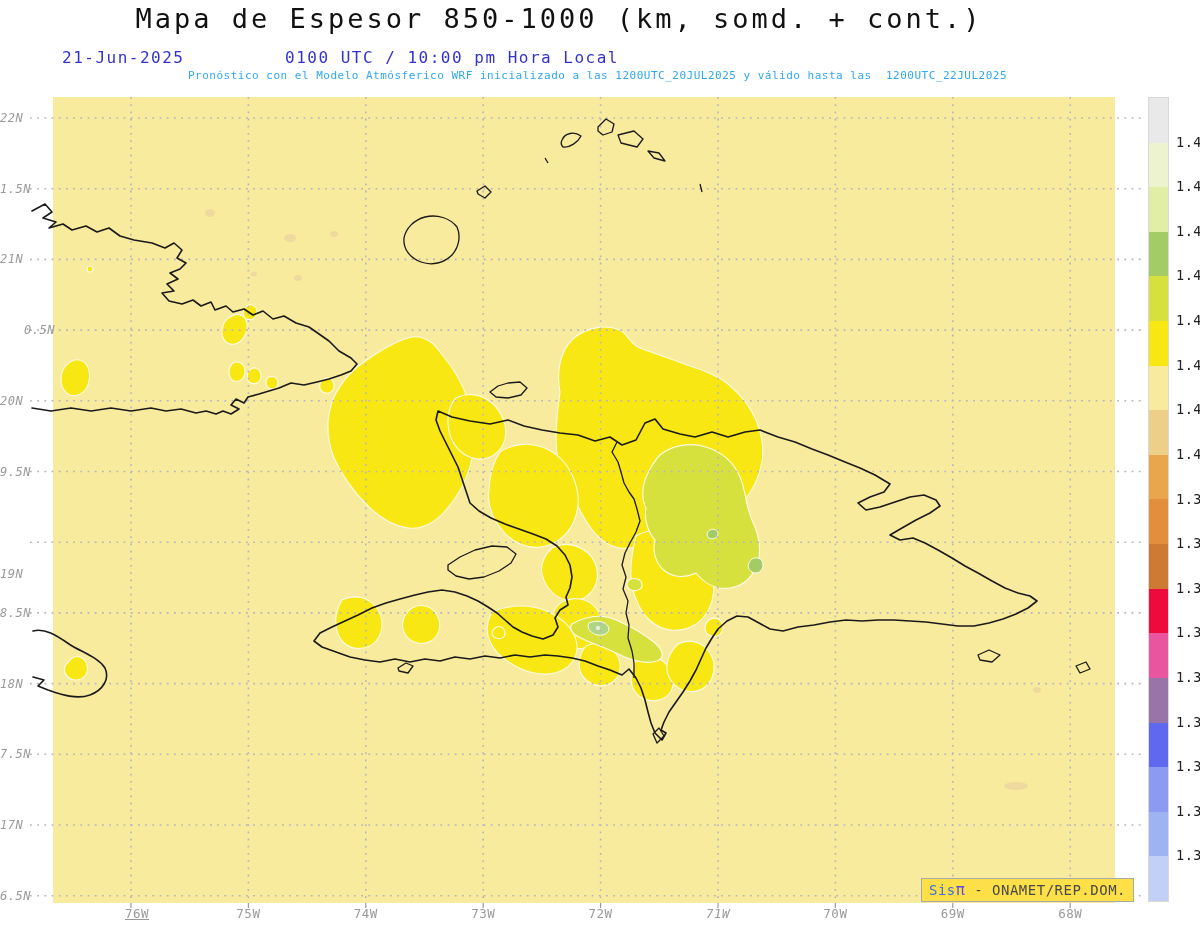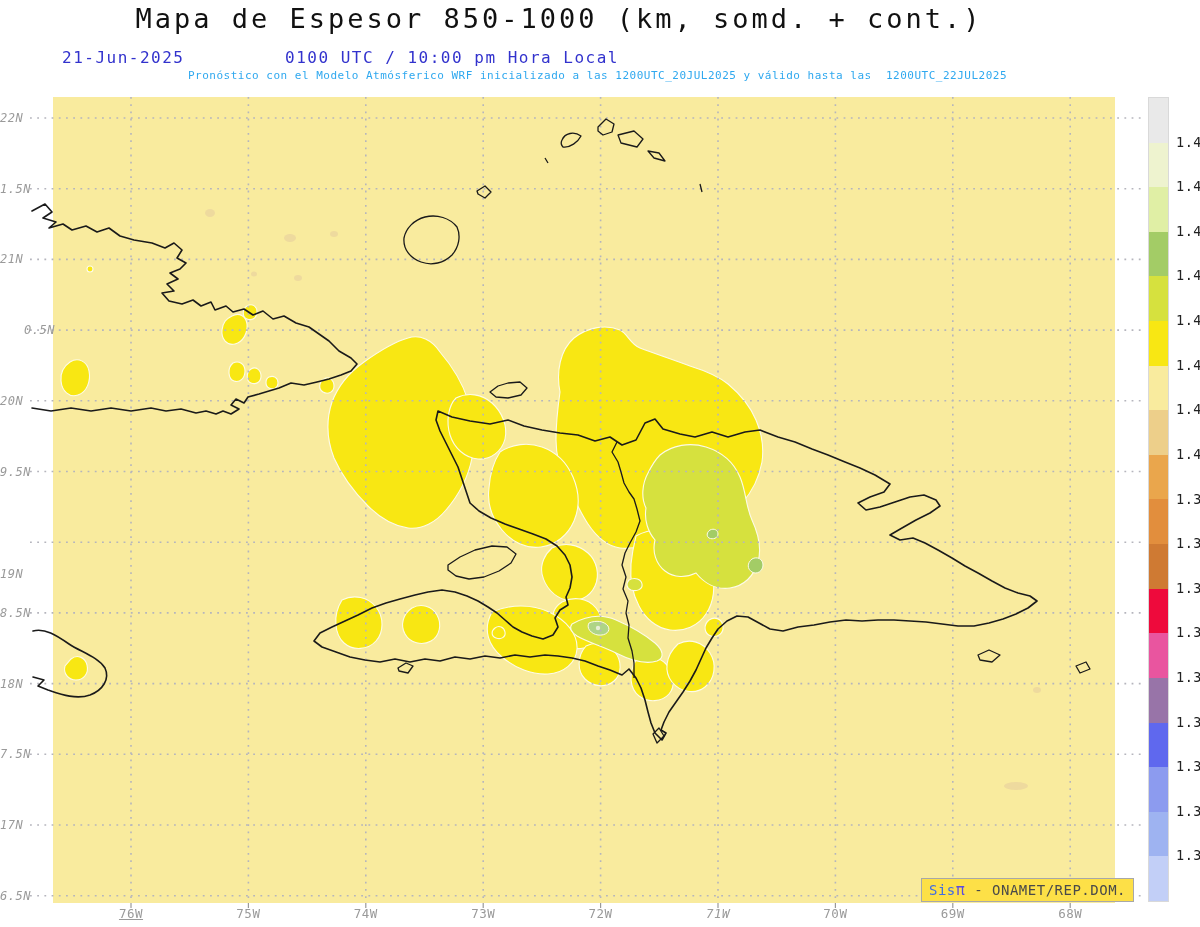--- a/index.html
+++ b/index.html
@@ -179,21 +179,21 @@
     <div class="lat-label" style="top: 400.8px;">20N</div>
     <div class="lat-label" style="top: 471.5px;">9.5N</div>
     <div class="lat-label" style="top: 542.2px; margin-top: 32px;">19N</div>
     <div class="lat-label" style="top: 612.9px;">8.5N</div>
     <div class="lat-label" style="top: 683.6px;">18N</div>
     <div class="lat-label" style="top: 754.3px;">7.5N</div>
     <div class="lat-label" style="top: 825px;">17N</div>
     <div class="lat-label" style="top: 895.7px;">6.5N</div>
   </div>
 <div id="lon-labels">
-    <div class="lon-label" style="left: 131px; text-decoration: underline;">76W</div>
+    <div class="lon-label" style="left: 137px; text-decoration: underline;">76W</div>
     <div class="lon-label" style="left: 248.4px;">75W</div>
     <div class="lon-label" style="left: 365.8px;">74W</div>
     <div class="lon-label" style="left: 483.2px;">73W</div>
     <div class="lon-label" style="left: 600.6px;">72W</div>
     <div class="lon-label" style="left: 718px; font-style: italic;">71W</div>
     <div class="lon-label" style="left: 835.4px;">70W</div>
     <div class="lon-label" style="left: 952.8px;">69W</div>
     <div class="lon-label" style="left: 1070.2px; text-align: center;">68W</div>
   </div>
 

